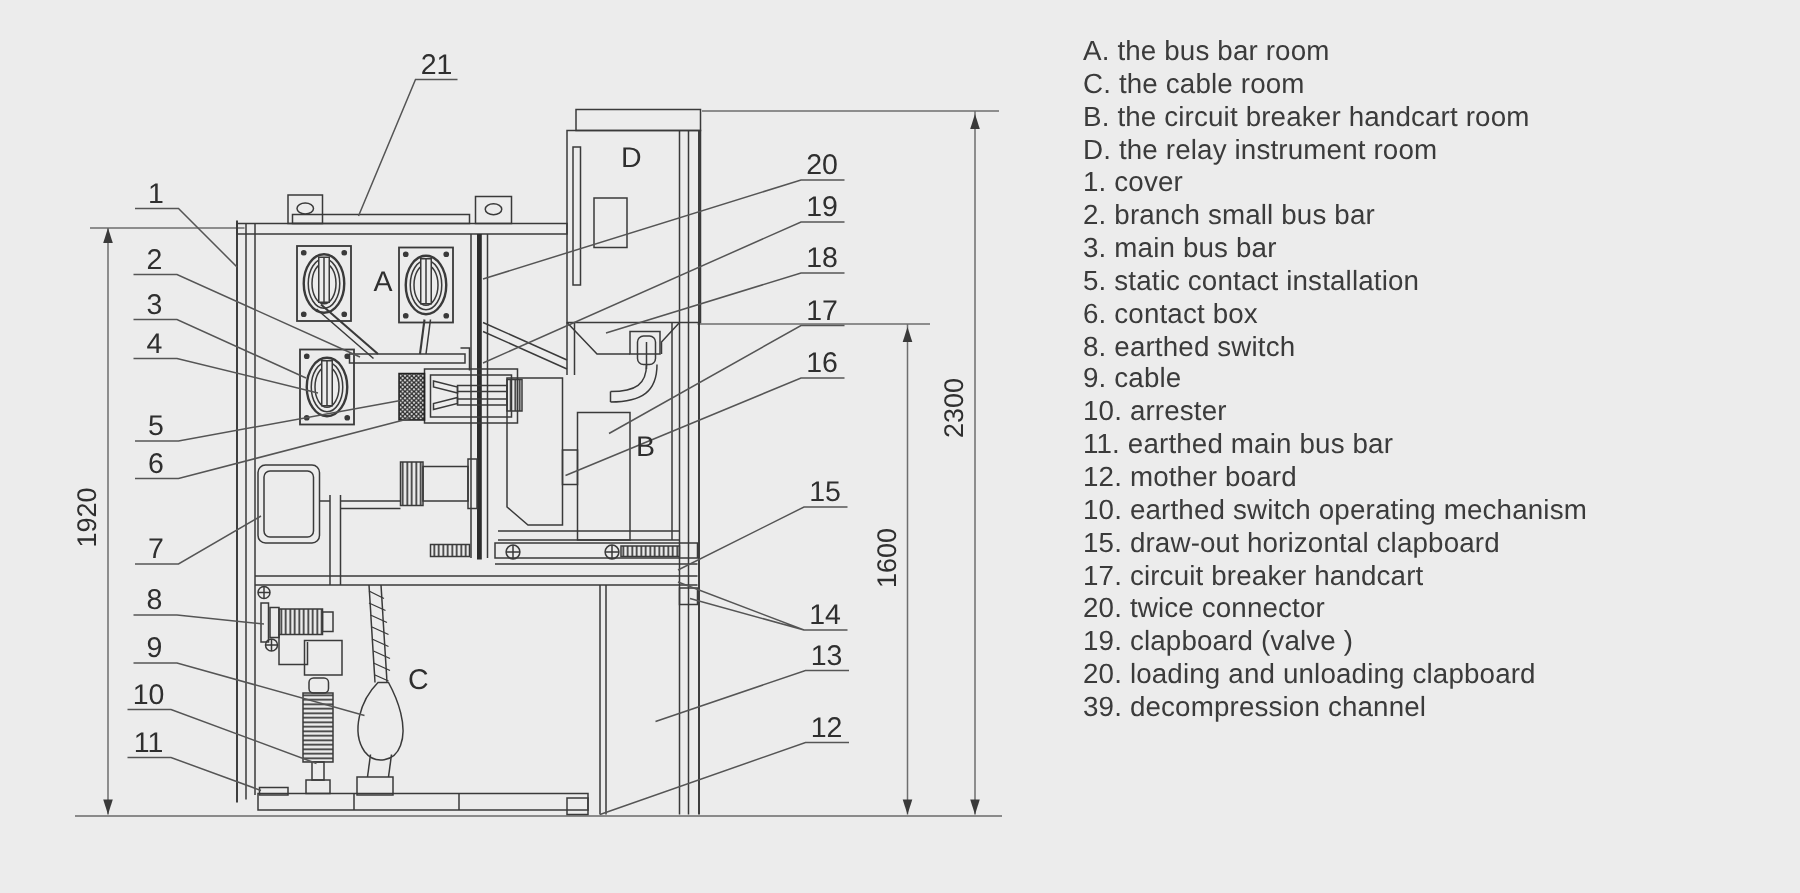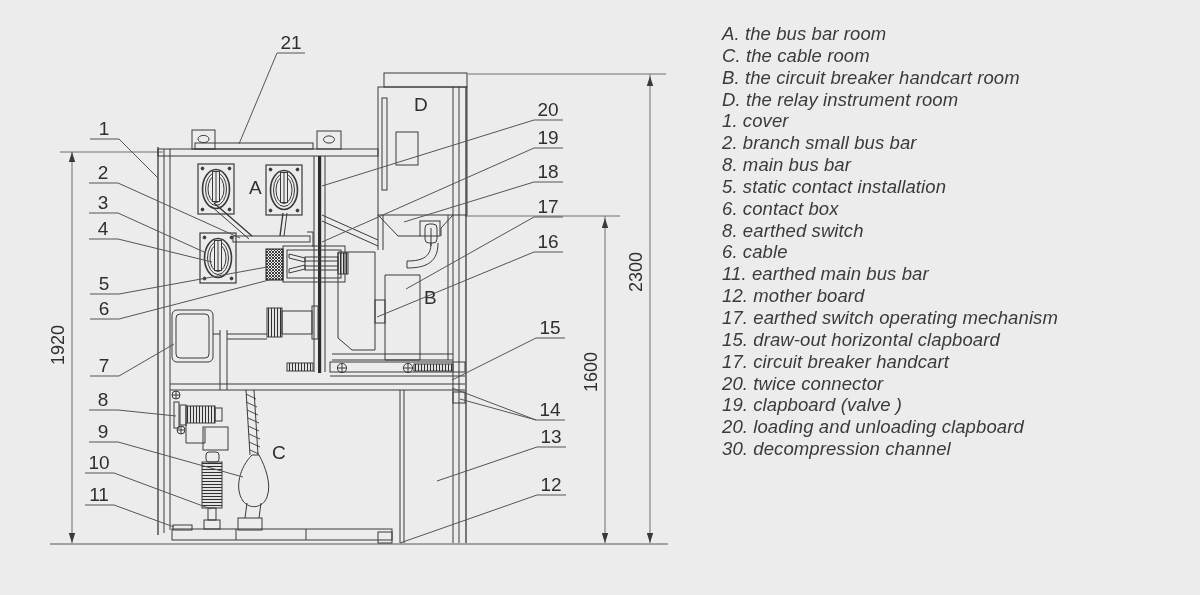--- a/index.html
+++ b/index.html
@@ -14,21 +14,21 @@
   svg{position:absolute;left:0;top:0;}
   svg text{fill:#2f2f2f;font-family:"Liberation Sans",sans-serif;}
   .callout-num{font-size:19px;}
   .room-letter{font-size:19px;}
   .dim-text{font-size:18px;}
   #legend{
     position:absolute;left:722px;top:23px;width:470px;
     font-size:18.5px;line-height:21.85px;color:#3b3b3b;
     letter-spacing:0.1px;white-space:nowrap;
   }
-  .legend-row{height:21.85px;font-style:italic;}
+  .legend-row{height:21.85px;}
 </style>
 </head>
 <body>
 
 <div id="stage">
 
 <svg width="1200" height="595" viewBox="0 0 1200 595">
   <defs>
     <pattern id="xhatch" width="3" height="3" patternUnits="userSpaceOnUse">
       <path d="M0,3 L3,0 M0,0 L3,3" stroke="#2a2a2a" stroke-width="0.9"></path>
@@ -286,29 +286,30 @@
   <text class="room-letter" x="414" y="111">D</text>
 </svg>
 
 <div id="legend">
       <div class="legend-row">A. the bus bar room</div>
       <div class="legend-row">C. the cable room</div>
       <div class="legend-row">B. the circuit breaker handcart room</div>
       <div class="legend-row">D. the relay instrument room</div>
       <div class="legend-row">1. cover</div>
       <div class="legend-row">2. branch small bus bar</div>
-      <div class="legend-row">8. main bus bar</div>
+      <div class="legend-row">3. main bus bar</div>
       <div class="legend-row">5. static contact installation</div>
       <div class="legend-row">6. contact box</div>
       <div class="legend-row">8. earthed switch</div>
-      <div class="legend-row">6. cable</div>
+      <div class="legend-row">9. cable</div>
+      <div class="legend-row">10. arrester</div>
       <div class="legend-row">11. earthed main bus bar</div>
       <div class="legend-row">12. mother board</div>
-      <div class="legend-row">17. earthed switch operating mechanism</div>
+      <div class="legend-row">10. earthed switch operating mechanism</div>
       <div class="legend-row">15. draw-out horizontal clapboard</div>
       <div class="legend-row">17. circuit breaker handcart</div>
       <div class="legend-row">20. twice connector</div>
       <div class="legend-row">19. clapboard (valve )</div>
       <div class="legend-row">20. loading and unloading clapboard</div>
-      <div class="legend-row">30. decompression channel</div>
+      <div class="legend-row">39. decompression channel</div>
     </div>
 
 </div>
 
 </body></html>

